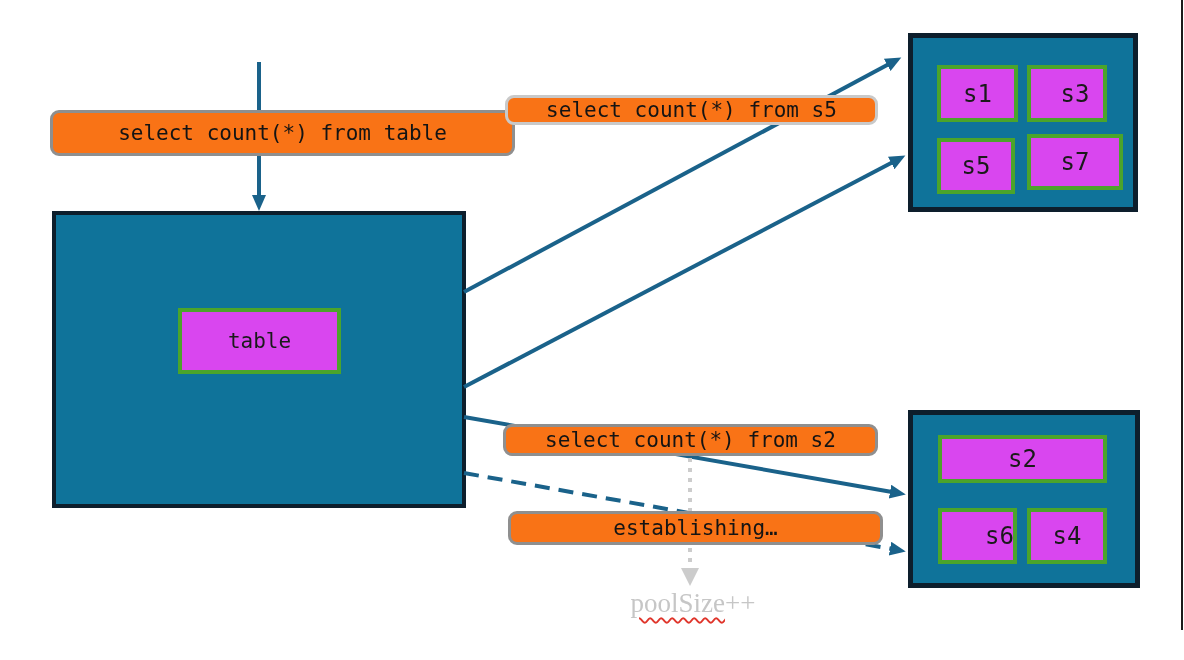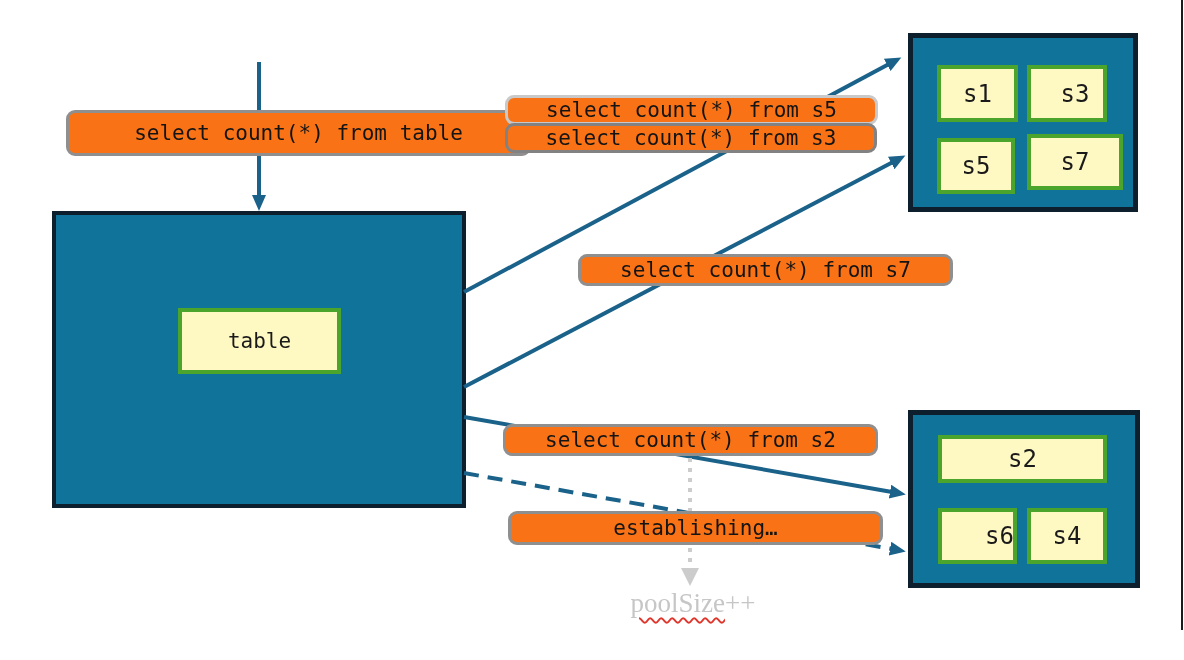--- a/index.html
+++ b/index.html
@@ -18,21 +18,21 @@
     position: absolute;
     background: var(--teal_fill, #0F739A);
     border: 4px solid var(--dark_border, #0D1E2C);
     z-index: 1;
   }
   .teal-box.thick { border-width: 5px; }
 
   
   .shard {
     position: absolute;
-    background: #fef9c3;
+    background: #d946ef;
     border: 4px solid var(--green_border, #4BA42B);
     display: flex;
     align-items: center;
     justify-content: center;
     font-size: 24px;
     color: #1a1a1a;
     z-index: 2;
     font-family: "DejaVu Sans Mono", monospace;
   }
 
@@ -153,31 +153,25 @@
     <line class="arrow-line" x1="464" y1="387" x2="893" y2="162" marker-end="url(#ah-teal)"></line>
 
     <line class="arrow-line" x1="464" y1="417" x2="892" y2="492" marker-end="url(#ah-teal)"></line>
 
     <line class="arrow-line dashed" x1="464" y1="473" x2="892" y2="549" marker-end="url(#ah-teal)"></line>
 
     <line class="dotted-line" x1="690" y1="458" x2="690" y2="566"></line>
     <polygon class="dotted-head" points="681,568 699,568 690,586"></polygon>
   </svg>
 
-  <div class="qbox" style="left:66px; top:110px; width:465px; height:46px;">
+  <div class="qbox" style="left:50px; top:110px; width:465px; height:46px;">
     <span>select count(*) from table</span>
   </div>
   <div class="qbox light" style="left:505px; top:95px; width:373px; height:30px;">
     <span>select count(*) from s5</span>
-  </div>
-  <div class="qbox dark" style="left:505px; top:123px; width:372px; height:30px;">
-    <span>select count(*) from s3</span>
-  </div>
-  <div class="qbox" style="left:578px; top:254px; width:375px; height:32px;">
-    <span>select count(*) from s7</span>
   </div>
   <div class="qbox" style="left:503px; top:424px; width:375px; height:32px;">
     <span>select count(*) from s2</span>
   </div>
   <div class="qbox" style="left:508px; top:511px; width:375px; height:34px;">
     <span>establishing…</span>
   </div>
 
   <div class="pool-note">
     <span class="squiggle">poolSize</span><span>++</span>

